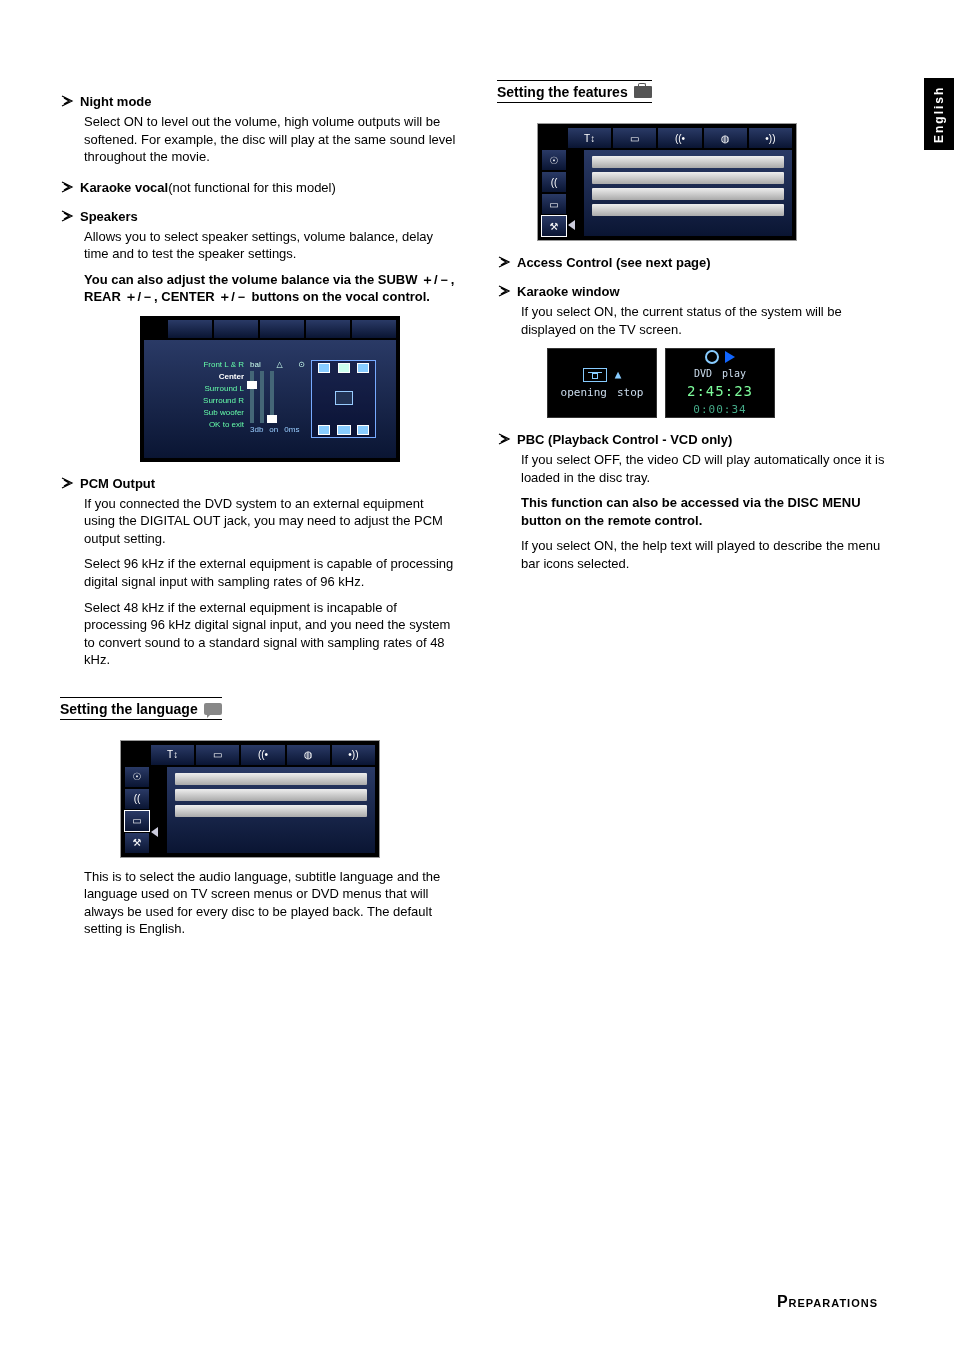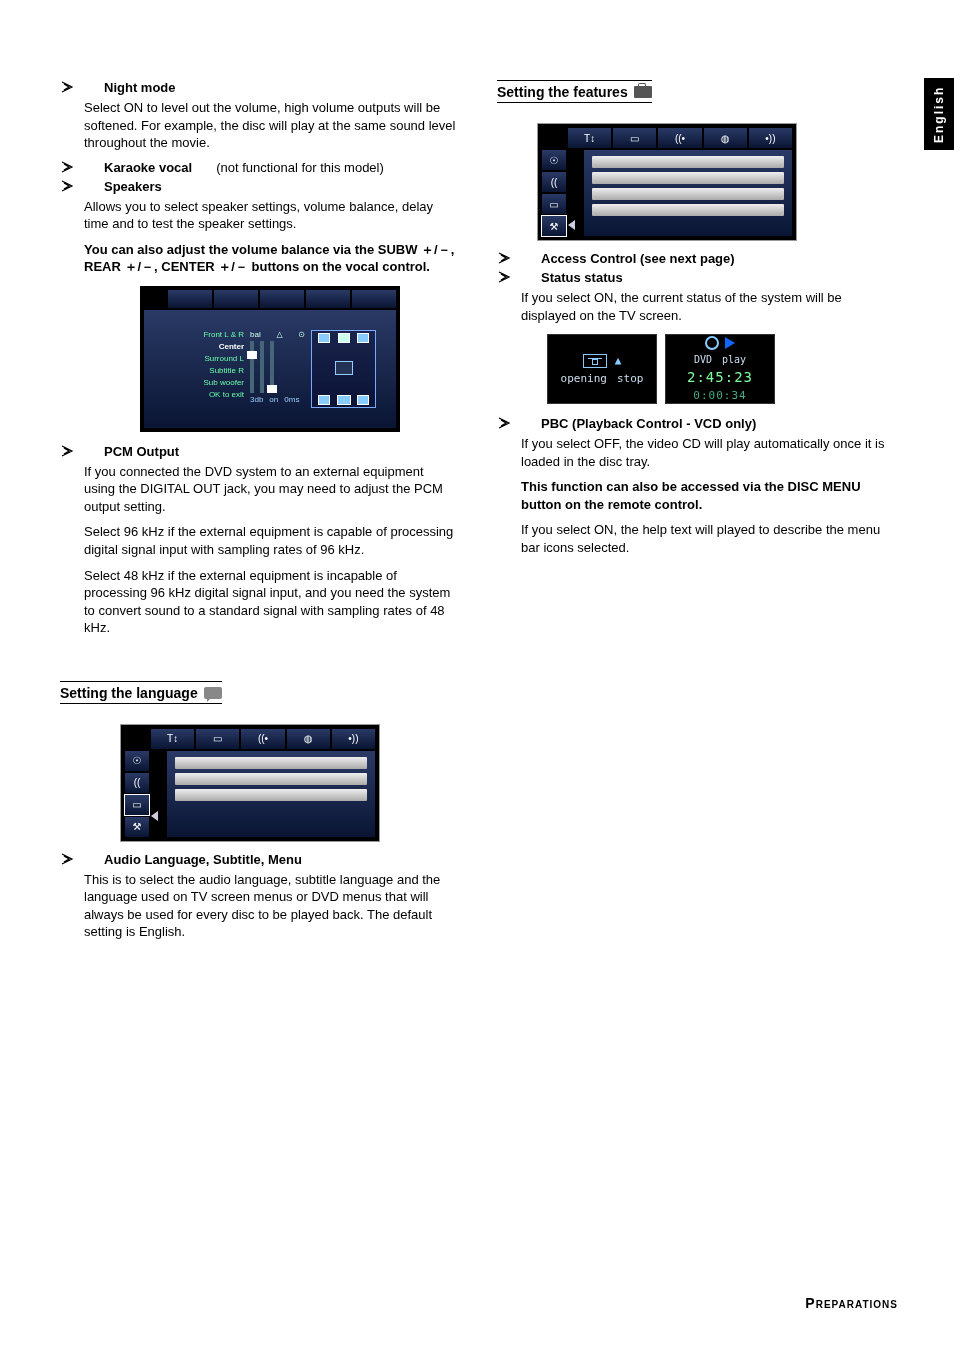--- a/index.html
+++ b/index.html
@@ -36,45 +36,45 @@
   .arrow {
     display:inline-block;
     width:14px;height:14px;
     position:relative;
     margin-right:6px;
     vertical-align:-2px;
   }
   .arrow svg { width:14px;height:14px; display:block; }
   .h-item {
     font-weight: bold;
-    margin-top: 0;
+    margin-top: 14px;
     margin-bottom: 4px;
     display:flex;
     align-items:flex-start;
-    gap:24px;
+    gap:0;
   }
   .h-item .title { display:inline; }
   .h-item .note { font-weight: normal; }
   .body-text {
     margin-left: 24px;
     line-height: 1.35;
     margin-bottom: 8px;
     font-weight: 300;
   }
   .bold { font-weight: bold; }
   .block-heading {
     font-weight: bold;
     font-size: 14px;
     border-top: 1.5px solid #000;
     border-bottom: 1px solid #000;
     padding: 3px 0 2px 0;
     display:inline-flex;
     align-items:center;
     gap:6px;
-    margin-top:36px;
+    margin-top:20px;
     margin-bottom:10px;
   }
   .menu-fig {
     margin: 10px 0 10px 60px;
     width: 260px;
   }
   .menu-fig-r {
     margin: 10px 0 10px 40px;
     width: 260px;
   }
@@ -207,22 +207,22 @@
   .status-box.a .tray::after{content:"";position:absolute;left:8px;right:8px;bottom:2px;height:4px;border:1px solid #8cf;}
   .status-box.b .row{display:flex;gap:6px;align-items:center;}
   .status-box.b .disc{width:14px;height:14px;border:2px solid #8cf;border-radius:50%;}
   .status-box.b .play{width:0;height:0;border-left:10px solid #16f;border-top:6px solid transparent;border-bottom:6px solid transparent;}
   .status-box.b .t1{color:#7dfc9b;font-size:14px;letter-spacing:1px;}
   .status-box.b .t2{color:#4a8;font-size:11px;letter-spacing:1px;}
 
   .footer {
     position:absolute;
     bottom:40px;
-    right:56px;
-    font-size:14px;
+    right:76px;
+    font-size:16px;
     letter-spacing:1px;
     font-variant: small-caps;
   }
 
   .icon-rect { width:18px;height:12px;background:#888;border-radius:1px;display:inline-block;}
   .icon-rect.dark{background:#555;}
   .icon-rect.speech{background:#888;border-radius:2px;position:relative;}
   .icon-rect.speech::after{content:"";position:absolute;bottom:-3px;left:3px;width:0;height:0;border-top:4px solid #888;border-right:4px solid transparent;}
 
 </style>
@@ -275,21 +275,21 @@
             <div class="tcell"></div>
             <div class="tcell"></div>
             <div class="tcell"></div>
             <div class="tcell"></div>
     </div>
     <div class="speaker-body">
       <div class="sp-left">
         <span class="row-lab">Front L &amp; R</span>
         <span class="row-lab sel">Center</span>
         <span class="row-lab">Surround L</span>
-        <span class="row-lab">Subtitle R</span>
+        <span class="row-lab">Surround R</span>
         <span class="row-lab">Sub woofer</span>
         <span class="row-lab">OK to exit</span>
       </div>
       <div class="sp-mid">
         <div style="display:flex;gap:4px;justify-content:space-between;color:#cfe;">
           <span>bal</span>
           <span>△</span>
           <span>⊙</span>
         </div>
         <div style="display:flex;gap:6px;margin-top:2px;">
@@ -360,28 +360,20 @@
         </div>
         <div class="menu-main">
           <div class="menu-line"></div>
           <div class="menu-line"></div>
           <div class="menu-line"></div>
         </div>
       </div>
     </div>
   </div>
 
-  <div class="h-item">
-    <span class="arrow">
-            <svg viewBox="0 0 14 14">
-              <path d="M2 2 L12 7 L2 12 M4 4 L9 7 L4 10" fill="none" stroke="#000" stroke-width="1.2"></path>
-            </svg>
-          </span>
-    <span class="title">Audio Language, Subtitle, Menu</span>
-  </div>
   <p class="body-text">This is to select the audio language, subtitle language and the language used on TV screen menus or DVD menus that will always be used for every disc to be played back. The default setting is English.</p>
 
 </div>
 
 <div class="col">
 
   <div class="block-heading" style="margin-top:0;">
     <span>Setting the features</span>
     <span class="icon-rect dark" style="position:relative;">
       <span style="position:absolute;left:4px;top:-3px;width:8px;height:4px;border:1px solid #555;border-bottom:none;border-radius:2px 2px 0 0;"></span>
@@ -426,21 +418,21 @@
           </span>
     <span class="title">Access Control (see next page)</span>
   </div>
 
   <div class="h-item">
     <span class="arrow">
             <svg viewBox="0 0 14 14">
               <path d="M2 2 L12 7 L2 12 M4 4 L9 7 L4 10" fill="none" stroke="#000" stroke-width="1.2"></path>
             </svg>
           </span>
-    <span class="title">Status status</span>
+    <span class="title">Karaoke window</span>
   </div>
   <p class="body-text">If you select ON, the current status of the system will be displayed on the TV screen.</p>
 
   <div class="status-fig">
     <div class="status-box a">
       <div class="top">
         <span class="tray"></span>
         <span style="color:#8cf;">▲</span>
       </div>
       <div style="display:flex;gap:10px;color:#cde;">

